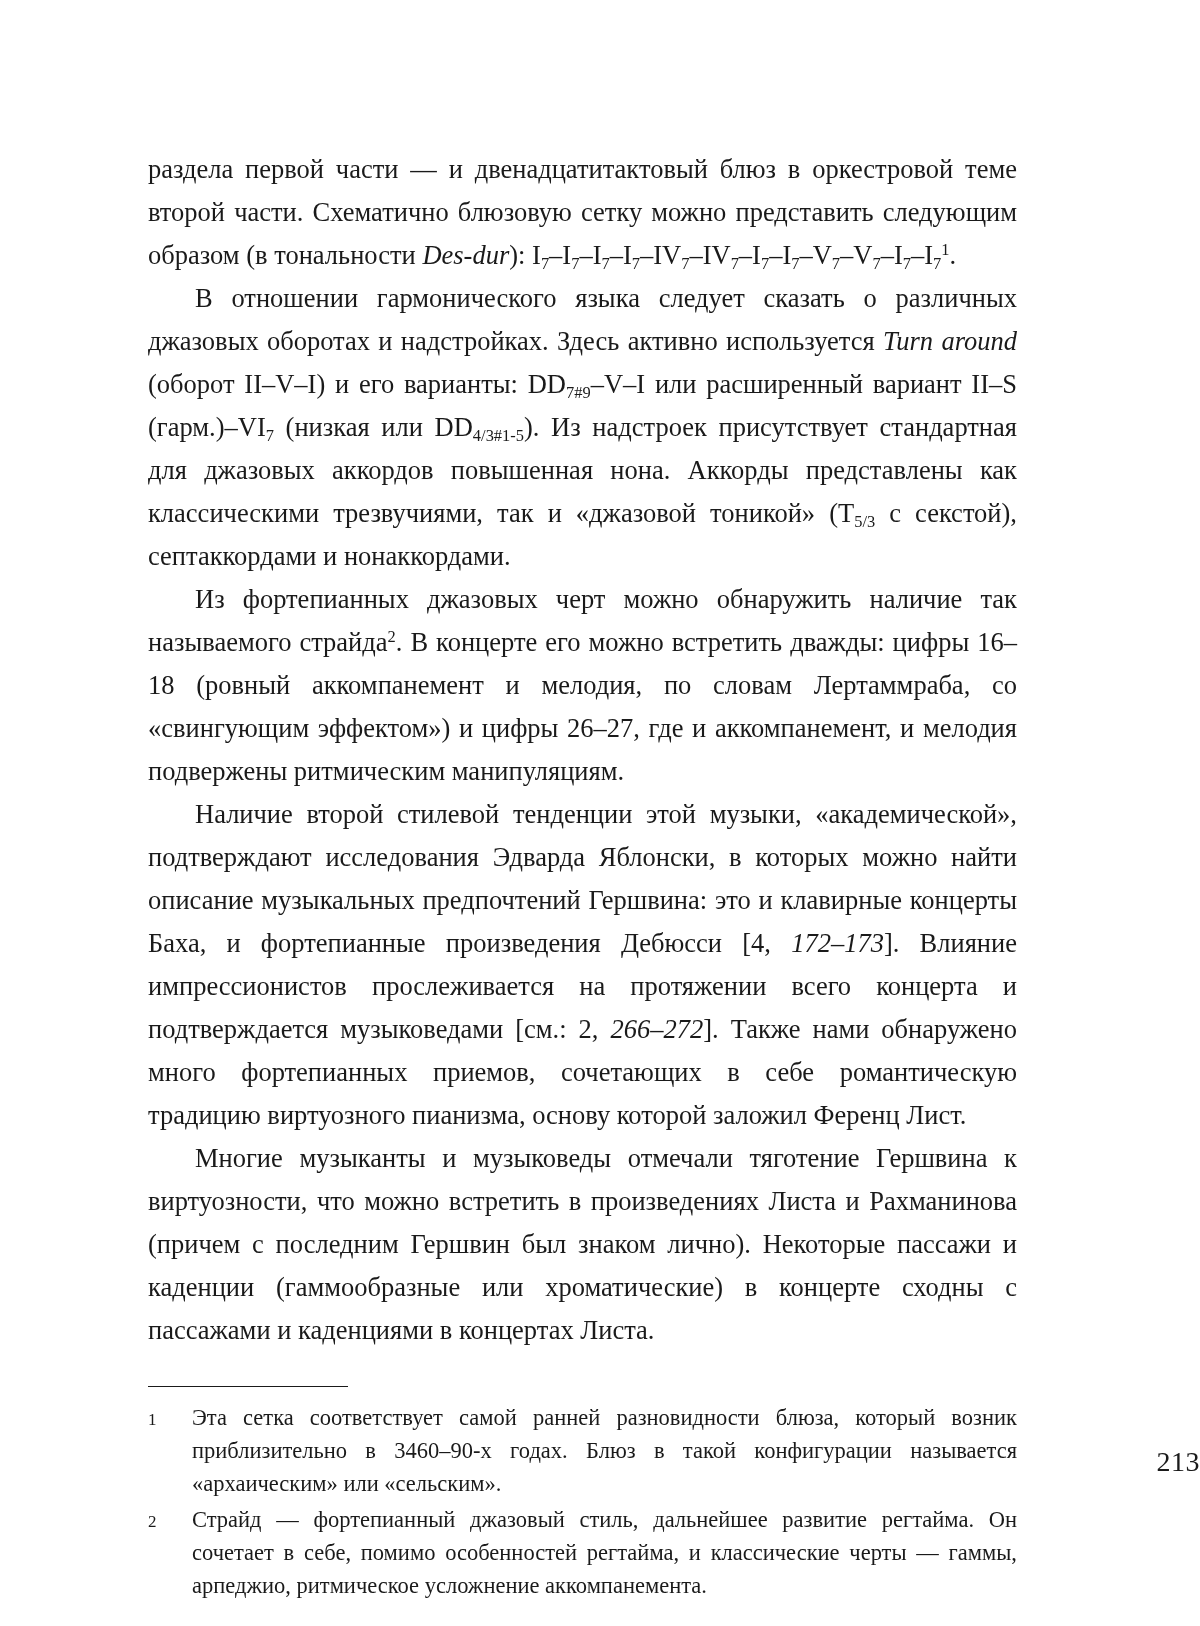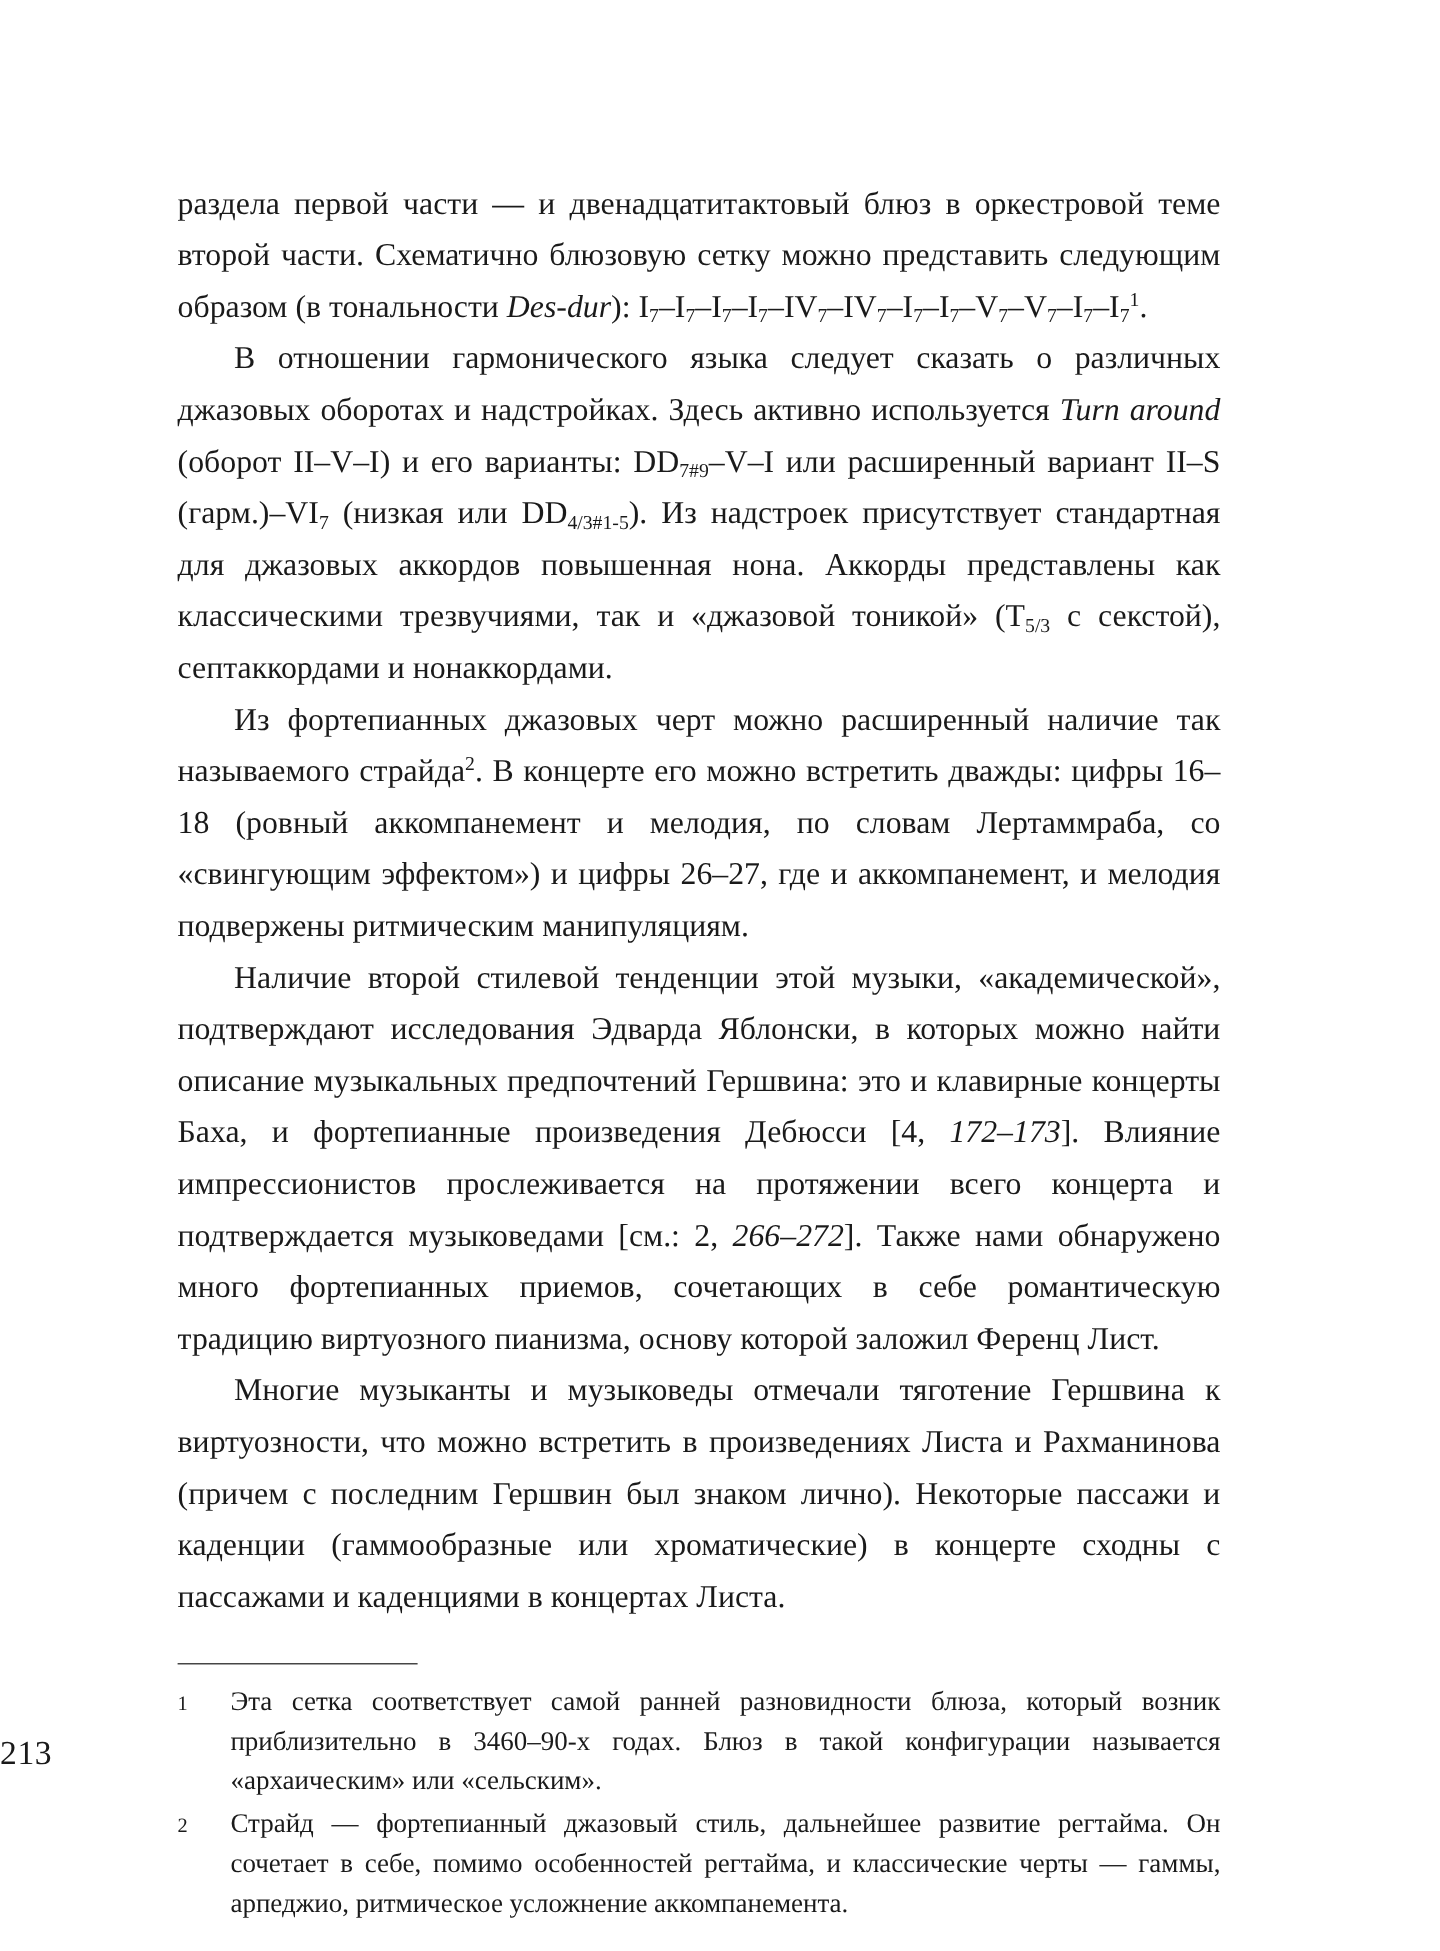--- a/index.html
+++ b/index.html
@@ -74,35 +74,35 @@
     padding-top: 2px;
   }
   .fn-body {
     flex: 1 1 auto;
   }
   .page-number {
     position: absolute;
     left: 0;
     right: 0;
     bottom: 148px;
-    text-align: left;
+    text-align: right;
     font-size: 28px;
     letter-spacing: 0.5px;
     font-family: Liberation Serif, serif;
   }
 </style>
 </head>
 <body>
 
 <div class="page">
 
   <div class="body-text">
     <p class="no-indent"><span>раздела первой части — и двенадцатитактовый блюз в оркестровой теме второй части. Схематично блюзовую сетку можно представить следующим образом (в тональности </span><i>Des-dur</i><span>): I</span><sub>7</sub><span>–I</span><sub>7</sub><span>–I</span><sub>7</sub><span>–I</span><sub>7</sub><span>–IV</span><sub>7</sub><span>–IV</span><sub>7</sub><span>–I</span><sub>7</sub><span>–I</span><sub>7</sub><span>–V</span><sub>7</sub><span>–V</span><sub>7</sub><span>–I</span><sub>7</sub><span>–I</span><sub>7</sub><sup>1</sup><span>.</span></p>
     <p><span>В отношении гармонического языка следует сказать о различных джазовых оборотах и надстройках. Здесь активно используется </span><i>Turn around</i><span> (оборот II–V–I) и его варианты: DD</span><sub>7#9</sub><span>–V–I или расширенный вариант II–S (гарм.)–VI</span><sub>7</sub><span> (низкая или DD</span><sub>4/3#1-5</sub><span>). Из надстроек присутствует стандартная для джазовых аккордов повышенная нона. Аккорды представлены как классическими трезвучиями, так и «джазовой тоникой» (T</span><sub>5/3</sub><span> с секстой), септаккордами и нонаккордами.</span></p>
-    <p><span>Из фортепианных джазовых черт можно расширенный наличие так называемого страйда</span><sup>2</sup><span>. В концерте его можно встретить дважды: цифры 16–18 (ровный аккомпанемент и мелодия, по словам Лертаммраба, со «свингующим эффектом») и цифры 26–27, где и аккомпанемент, и мелодия подвержены ритмическим манипуляциям.</span></p>
+    <p><span>Из фортепианных джазовых черт можно обнаружить наличие так называемого страйда</span><sup>2</sup><span>. В концерте его можно встретить дважды: цифры 16–18 (ровный аккомпанемент и мелодия, по словам Лертаммраба, со «свингующим эффектом») и цифры 26–27, где и аккомпанемент, и мелодия подвержены ритмическим манипуляциям.</span></p>
     <p><span>Наличие второй стилевой тенденции этой музыки, «академической», подтверждают исследования Эдварда Яблонски, в которых можно найти описание музыкальных предпочтений Гершвина: это и клавирные концерты Баха, и фортепианные произведения Дебюсси [4, </span><i>172–173</i><span>]. Влияние импрессионистов прослеживается на протяжении всего концерта и подтверждается музыковедами [см.: 2, </span><i>266–272</i><span>]. Также нами обнаружено много фортепианных приемов, сочетающих в себе романтическую традицию виртуозного пианизма, основу которой заложил Ференц Лист.</span></p>
     <p><span>Многие музыканты и музыковеды отмечали тяготение Гершвина к виртуозности, что можно встретить в произведениях Листа и Рахманинова (причем с последним Гершвин был знаком лично). Некоторые пассажи и каденции (гаммообразные или хроматические) в концерте сходны с пассажами и каденциями в концертах Листа.</span></p>
   </div>
 
   <div class="fn-rule"></div>
 
   <div class="footnotes">
     <div class="fn">
       <div class="fn-num">1</div>
       <div class="fn-body">Эта сетка соответствует самой ранней разновидности блюза, который возник приблизительно в 3460–90-х годах. Блюз в такой конфигурации называется «архаическим» или «сельским».</div>

